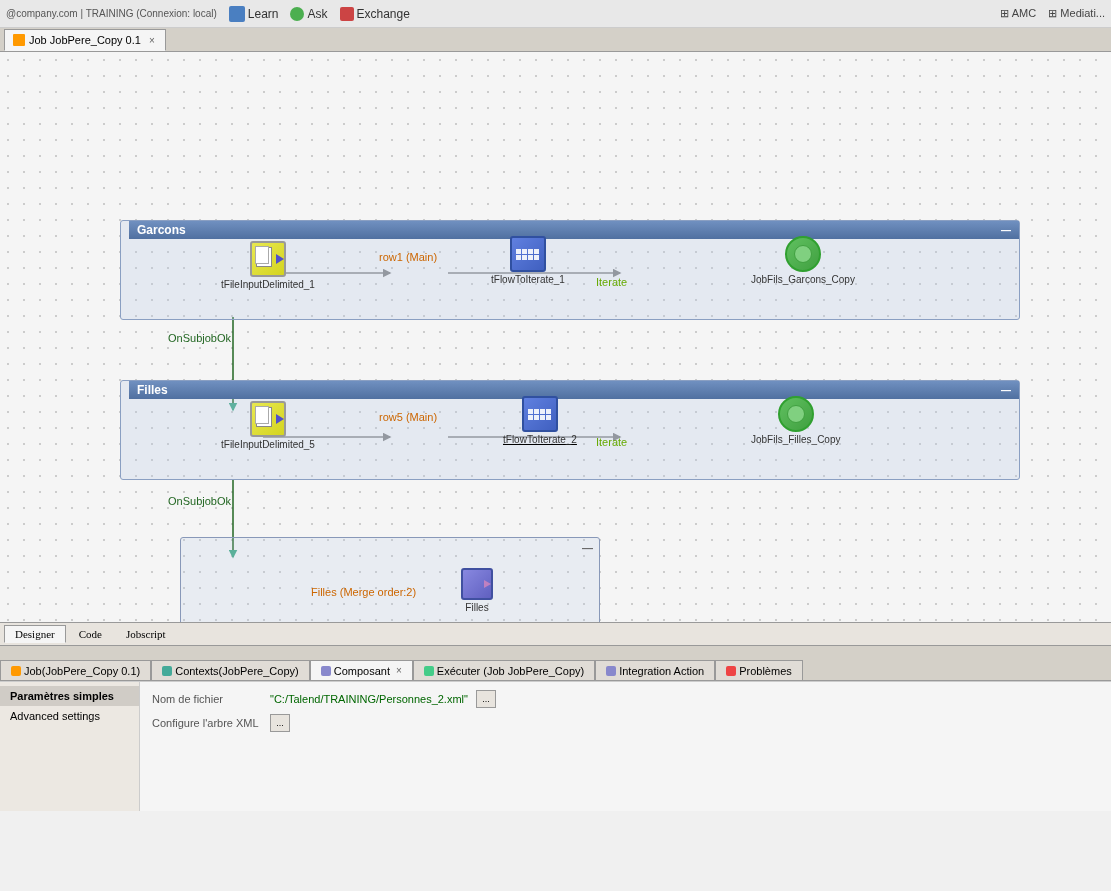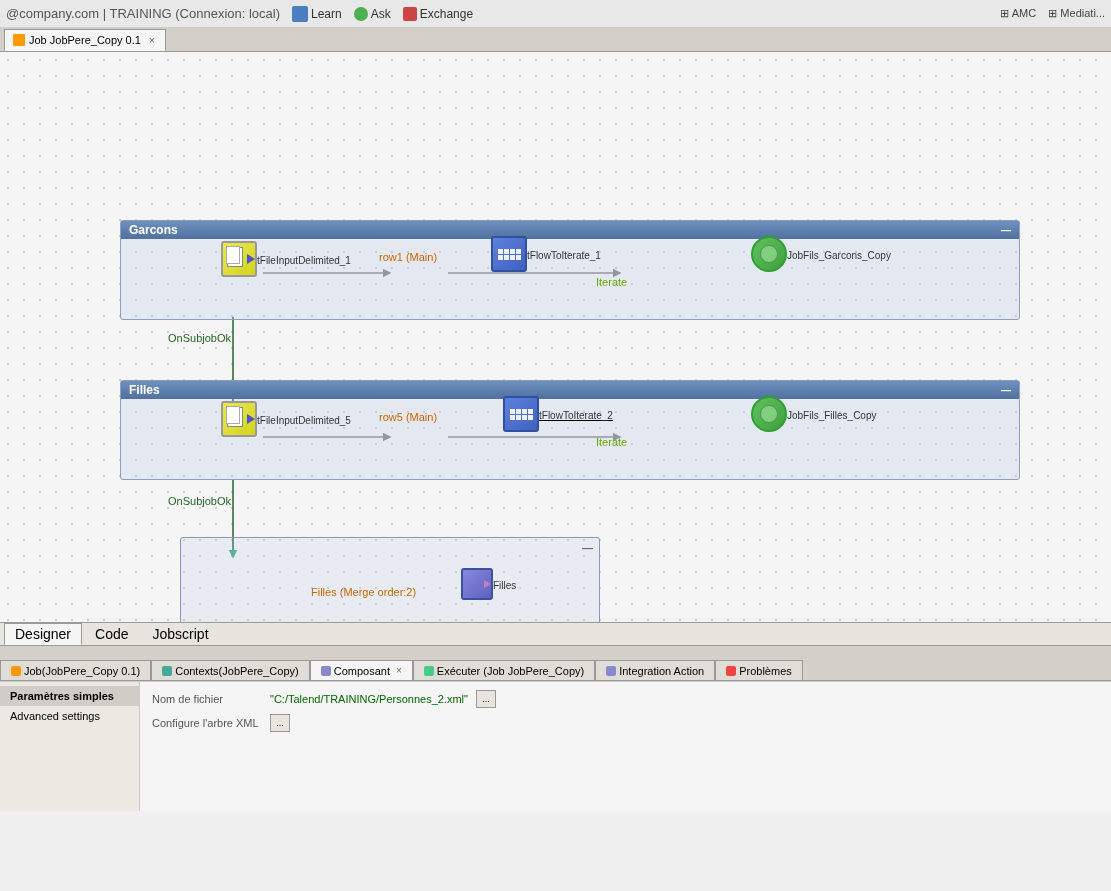--- a/index.html
+++ b/index.html
@@ -69,33 +69,34 @@
     }
     .subjob-header {
       background: linear-gradient(to bottom, #7090c0, #5070a0);
       color: white;
       font-size: 12px;
       font-weight: bold;
       padding: 2px 8px;
       display: flex;
       justify-content: space-between;
       align-items: center;
+      margin-left: 8px;
     }
     .subjob-minimize {
       color: white;
       font-size: 10px;
       cursor: pointer;
       font-weight: bold;
     }
 
     
     .flow-node {
       position: absolute;
       display: flex;
-      flex-direction: row;
+      flex-direction: column;
       align-items: center;
       cursor: pointer;
     }
     .node-icon {
       width: 36px;
       height: 36px;
       border: 2px solid #666;
       border-radius: 3px;
       display: flex;
       align-items: center;
@@ -186,23 +187,24 @@
       border-bottom: 1px solid #999;
       height: 24px;
       display: flex;
       align-items: center;
       padding: 0 4px;
       gap: 2px;
     }
     .toolbar-tab {
       padding: 2px 10px;
       border: 1px solid transparent;
-      font-size: 14px;
+      font-size: 11px;
       cursor: pointer;
       background: transparent;
+      font-family: Liberation Serif, serif;
     }
     .toolbar-tab.active {
       background: #f5f5f5;
       border: 1px solid #999;
       border-bottom: 1px solid #f5f5f5;
     }
 
     
     #bottom-panel-tabs {
       background: #d4d0c8;
@@ -305,21 +307,21 @@
       font-size: 9px;
       display: flex;
       align-items: center;
       justify-content: center;
     }
   </style>
 </head>
 <body>
 
 <div id="top-bar">
-  <span style="font-size:13px;color:#555;">@company.com | TRAINING (Connexion: local)</span>
+  <span style="font-size:10px;color:#555;">@company.com | TRAINING (Connexion: local)</span>
   <div class="top-nav-item">
     <span style="display:inline-block;width:16px;height:16px;background:#4a7fc1;border-radius:2px;"></span>
     <span>Learn</span>
   </div>
   <div class="top-nav-item">
     <span style="display:inline-block;width:14px;height:14px;background:#4caf50;border-radius:50%;"></span>
     <span>Ask</span>
   </div>
   <div class="top-nav-item">
     <span style="display:inline-block;width:14px;height:14px;background:#c44;border-radius:2px;"></span>

